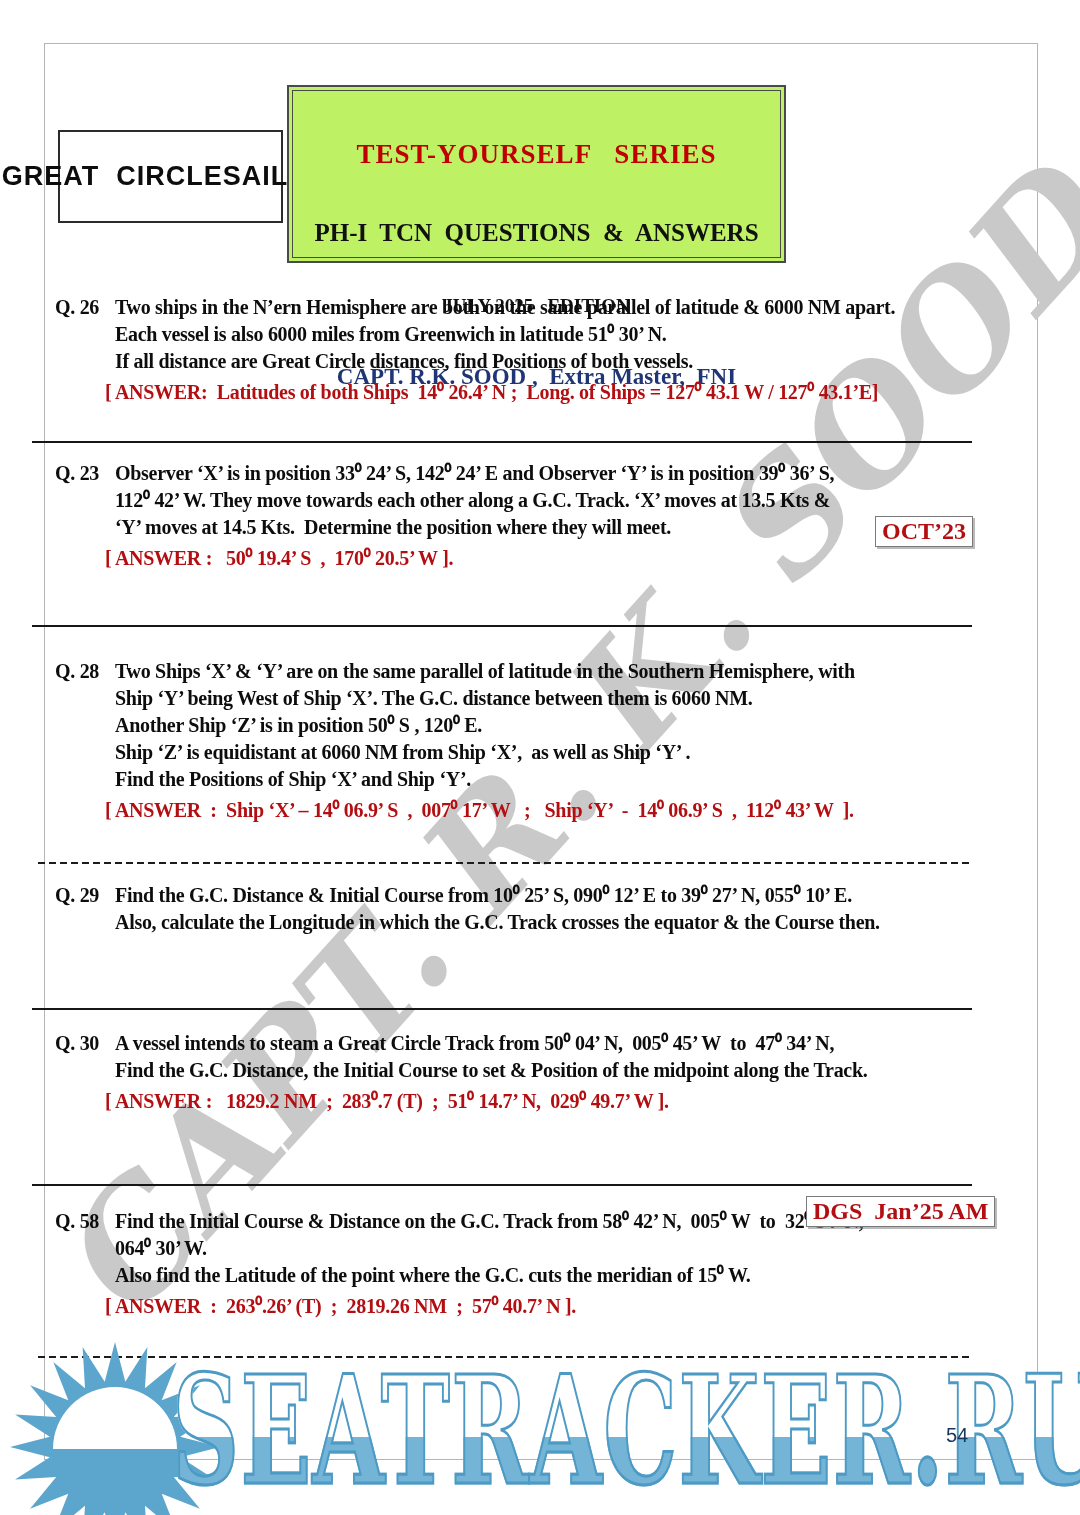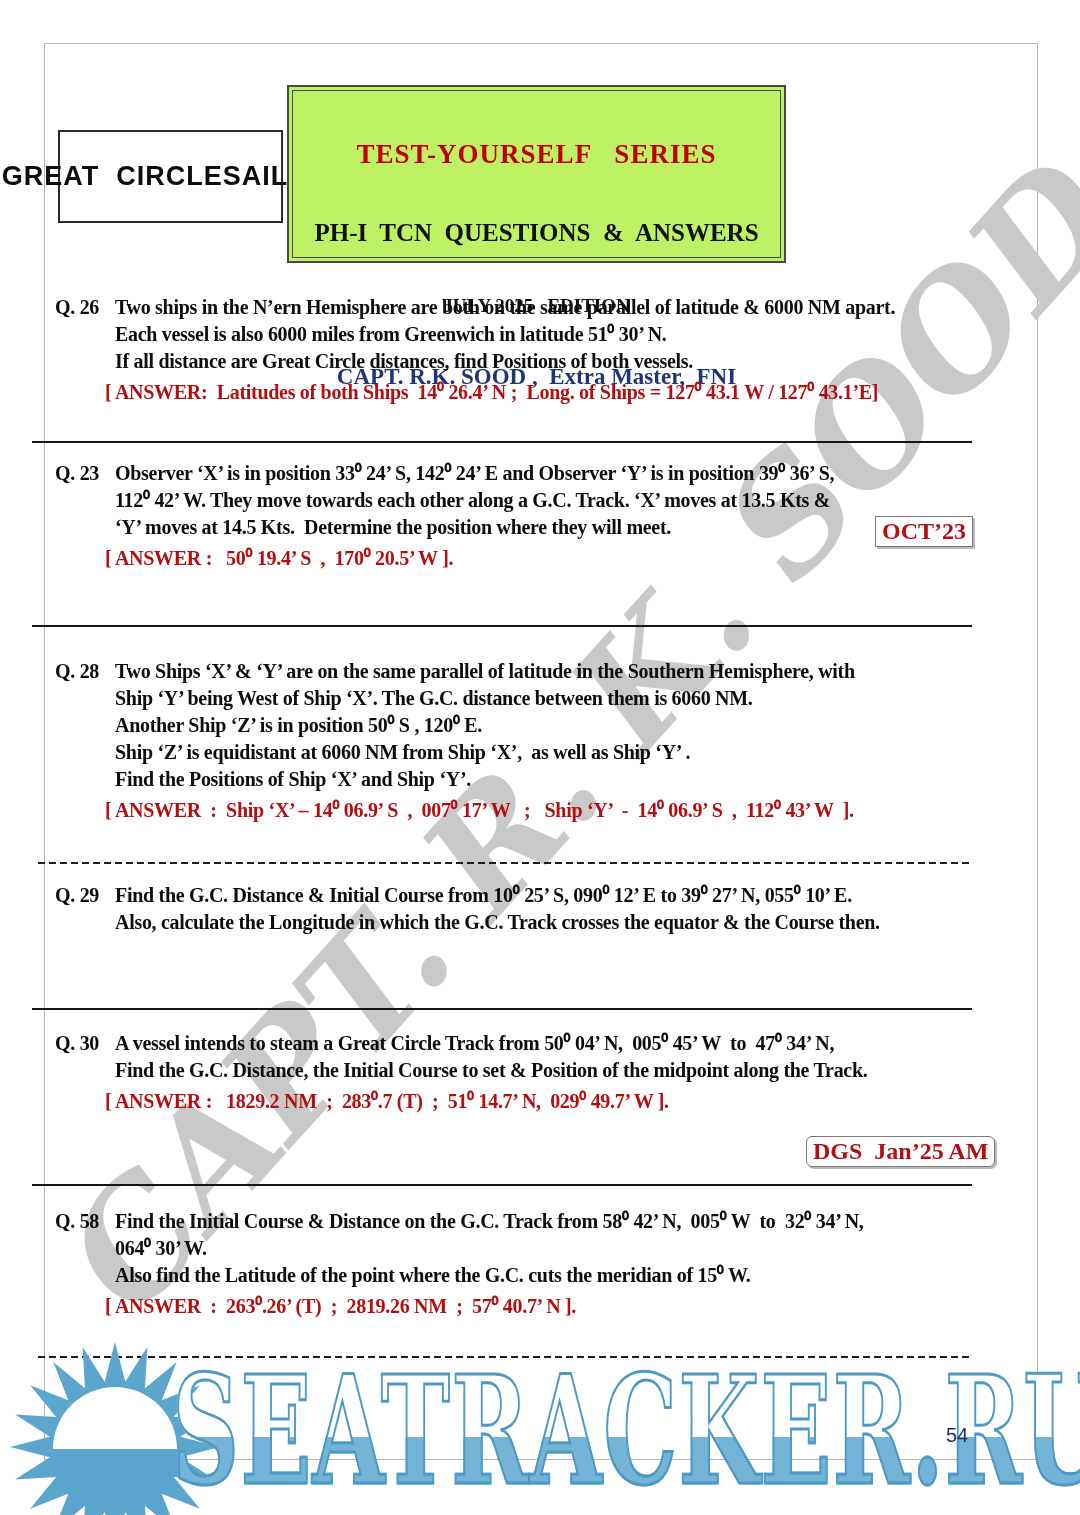--- a/index.html
+++ b/index.html
@@ -65,21 +65,21 @@
   .d1{top:441px;} .d2{top:625px;} .d3{top:862px;}
   .d4{top:1008px;} .d5{top:1184px;} .d6{top:1356px;}
   
   .tag{
     border:1px solid #7a7a7a; background:#fff;
     box-shadow:2px 2px 0 rgba(130,130,130,.55);
     color:#b30f12; font-weight:700; font-size:24px;
     padding:1px 6px; white-space:pre; z-index:3;
   }
   .tag-oct{left:875px; top:516px;}
-  .tag-dgs{left:806px; top:1136px;border-radius:6px;}
+  .tag-dgs{left:806px; top:1196px;}
   
   .seatracker{
     left:172px; top:1352px; z-index:2;
     font-family:"DejaVu Serif", serif; font-weight:700;
     font-size:150px; line-height:1.05; letter-spacing:2px; white-space:nowrap;
     transform:scaleX(0.62); transform-origin:left top;
     background:linear-gradient(to bottom,#ffffff 0%,#ffffff 54%,#74b4d6 54%,#74b4d6 100%);
     -webkit-background-clip:text; background-clip:text; color:transparent;
     -webkit-text-stroke:3px #4d9ac5;
   }

